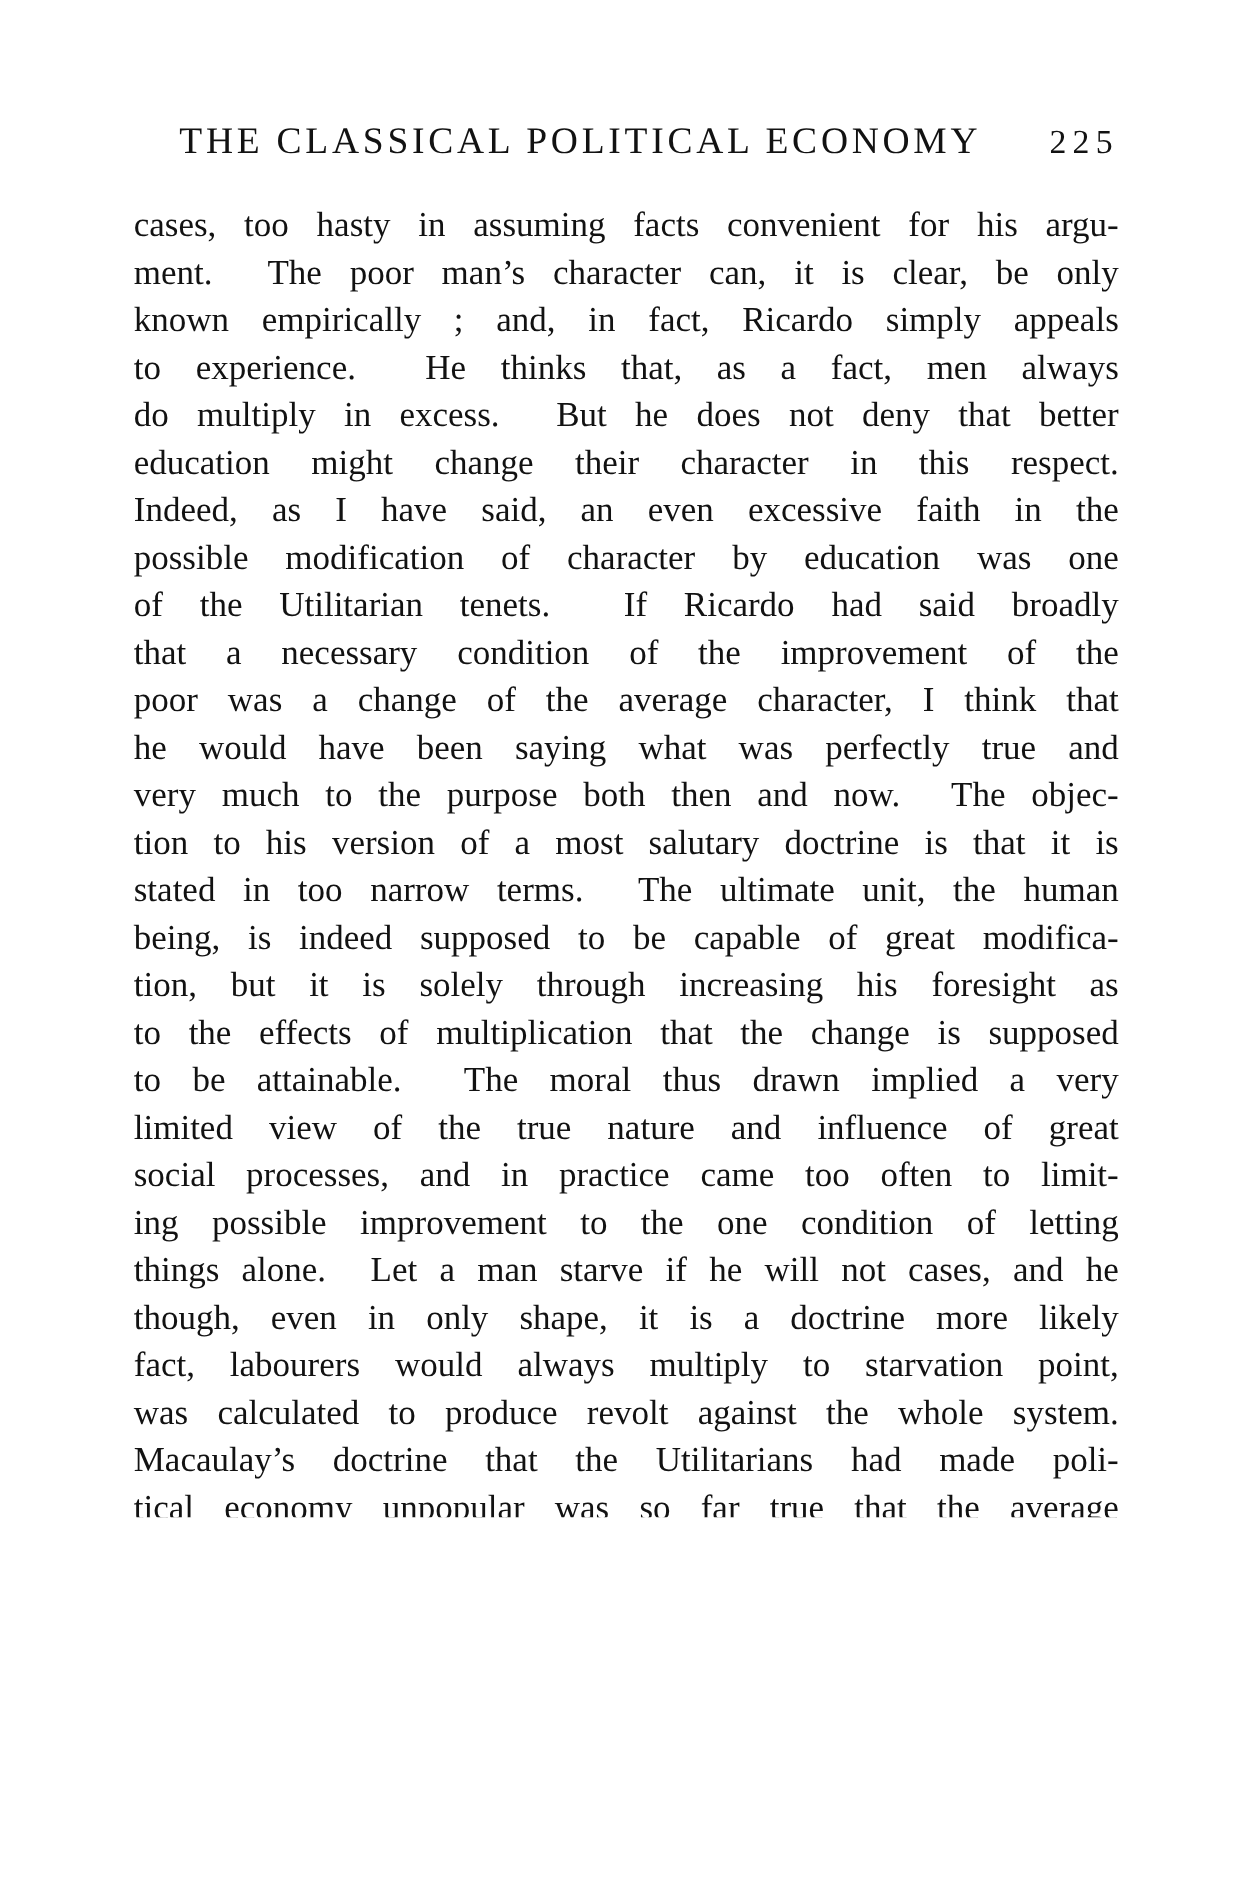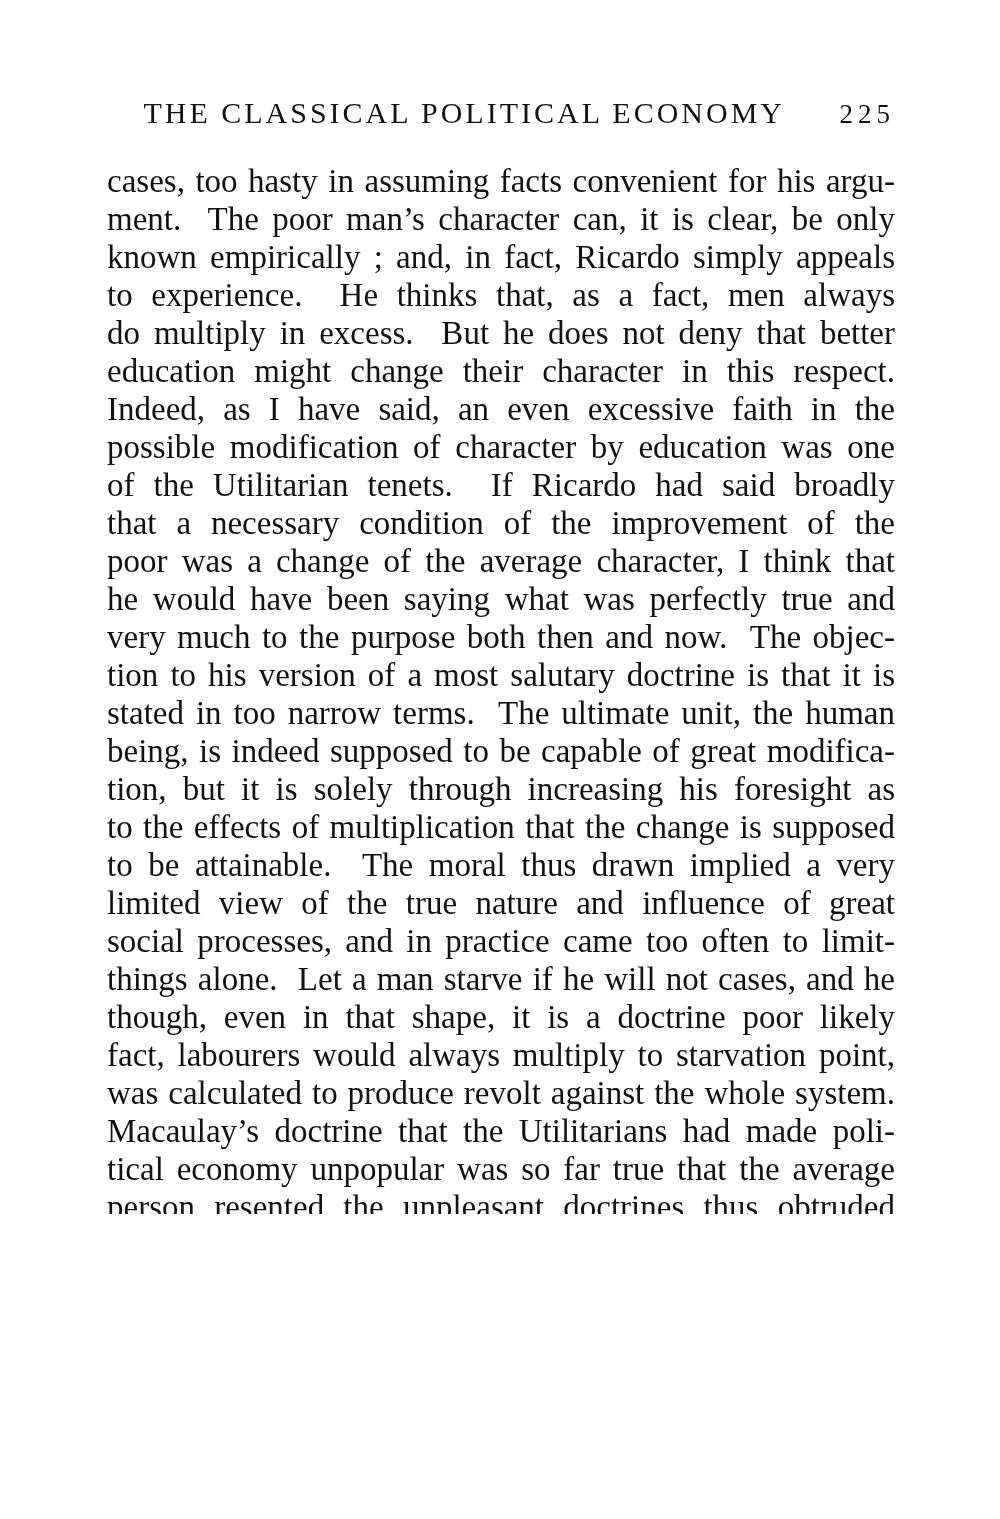--- a/index.html
+++ b/index.html
@@ -40,21 +40,21 @@
     letter-spacing: 5px;
     padding-left: 18px;
   }
   .text-block {
     position: absolute;
     left: 107px;
     top: 162px;
     width: 788px;
   }
   .text-line {
-    font-size: 33px;
+    font-size: 28px;
     line-height: 38px;
     text-align: justify;
     text-align-last: justify;
     text-justify: inter-word;
     white-space: pre-wrap;
   }
   .page-footer {
     position: absolute;
     left: 107px;
     top: 1388px;
@@ -98,22 +98,23 @@
       <div class="text-line">he would have been saying what was perfectly true and</div>
       <div class="text-line">very much to the purpose both then and now.  The objec-</div>
       <div class="text-line">tion to his version of a most salutary doctrine is that it is</div>
       <div class="text-line">stated in too narrow terms.  The ultimate unit, the human</div>
       <div class="text-line">being, is indeed supposed to be capable of great modifica-</div>
       <div class="text-line">tion, but it is solely through increasing his foresight as</div>
       <div class="text-line">to the effects of multiplication that the change is supposed</div>
       <div class="text-line">to be attainable.  The moral thus drawn implied a very</div>
       <div class="text-line">limited view of the true nature and influence of great</div>
       <div class="text-line">social processes, and in practice came too often to limit-</div>
+      <div class="text-line">ing possible improvement to the one condition of letting</div>
       <div class="text-line">things alone.  Let a man starve if he will not cases, and he</div>
-      <div class="text-line">though, even in that shape, it is a doctrine poor likely</div>
+      <div class="text-line">though, even in only shape, it is a doctrine more likely</div>
       <div class="text-line">fact, labourers would always multiply to starvation point,</div>
       <div class="text-line">was calculated to produce revolt against the whole system.</div>
       <div class="text-line">Macaulay’s doctrine that the Utilitarians had made poli-</div>
       <div class="text-line">tical economy unpopular was so far true that the average</div>
       <div class="text-line">person resented the unpleasant doctrines thus obtruded</div>
     </main>
 
   <footer class="page-footer">
     <span class="volume">VOL. II.</span>
     <span class="signature">P</span>

